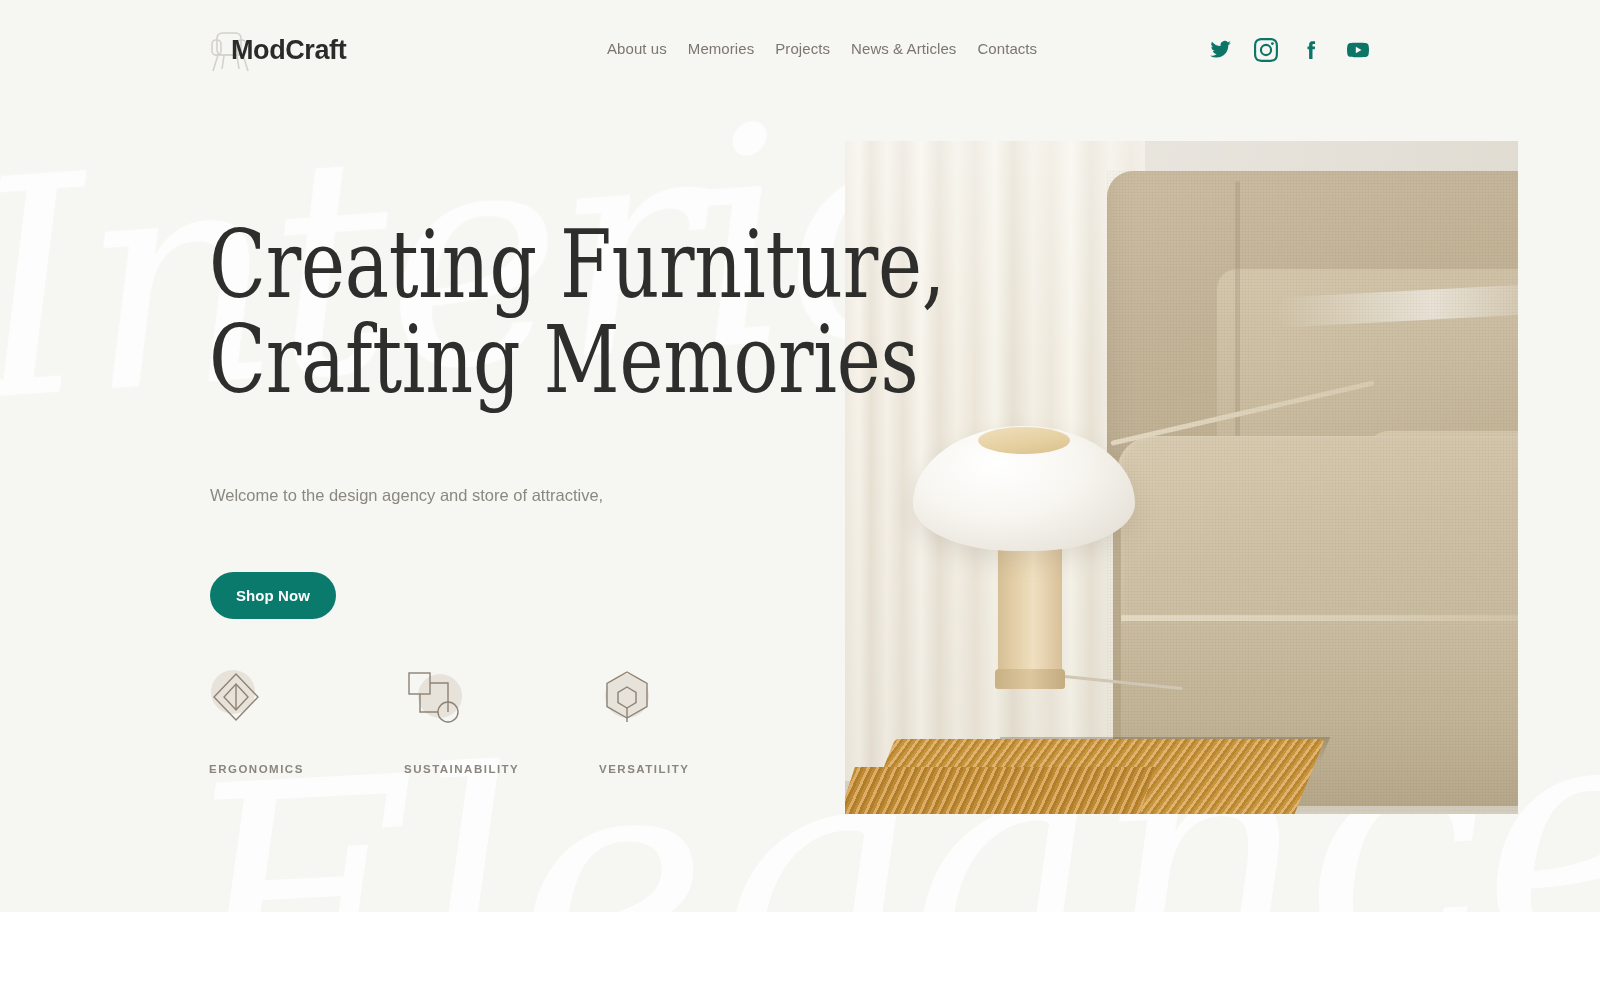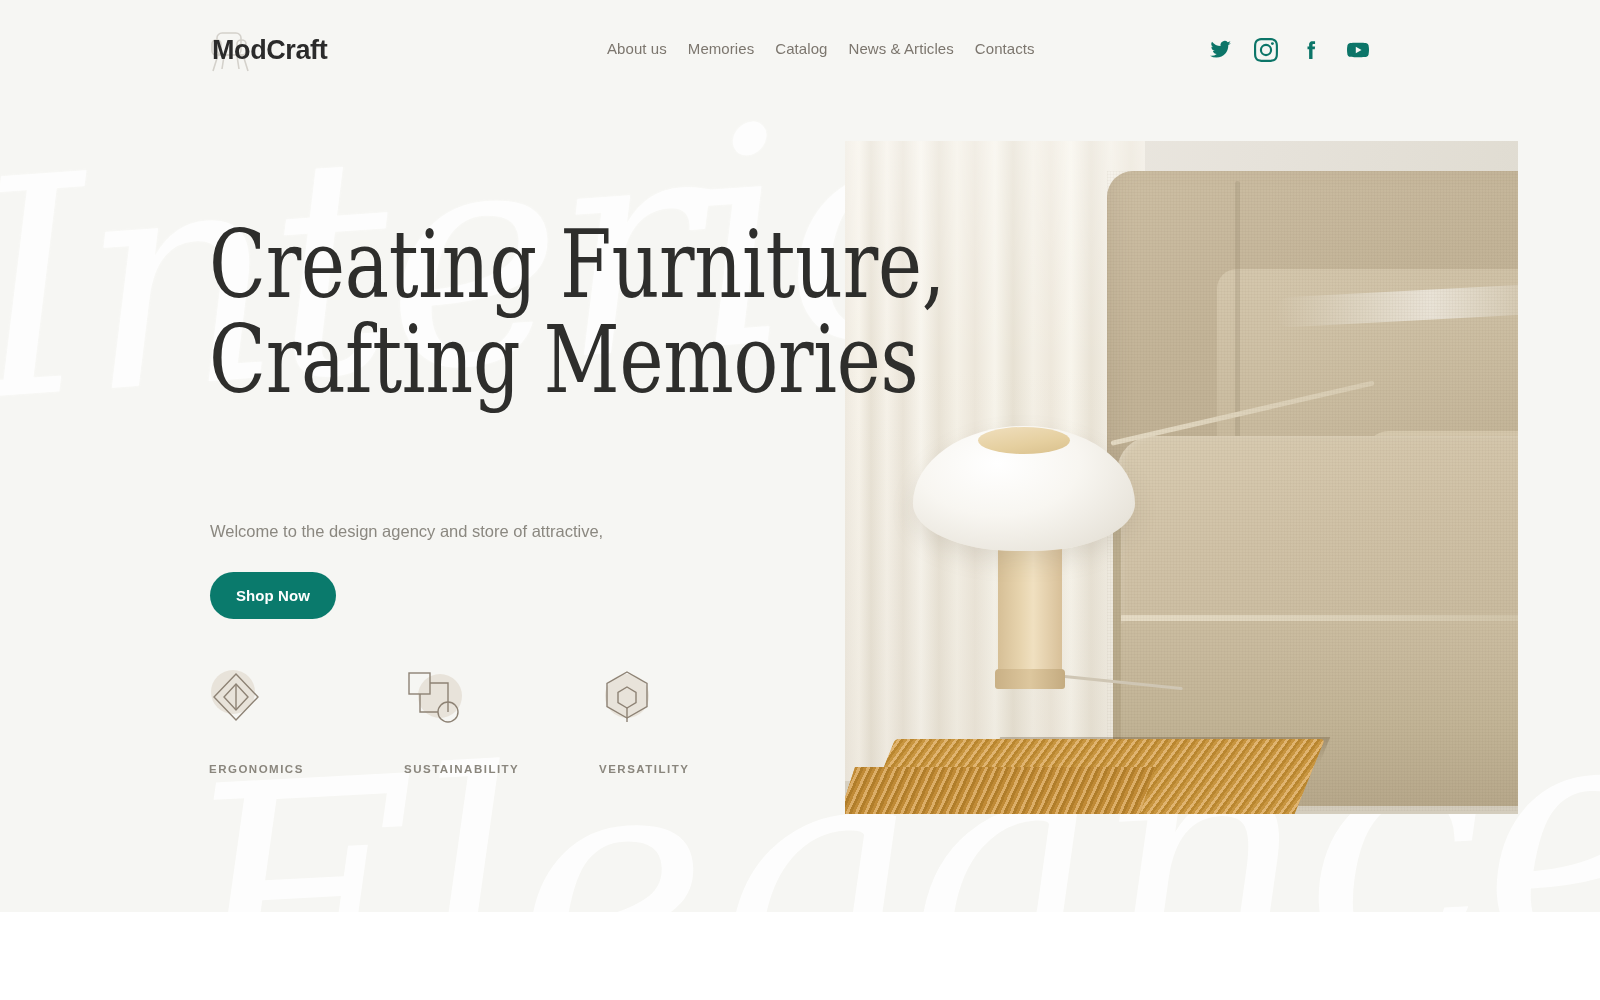--- a/index.html
+++ b/index.html
@@ -47,21 +47,21 @@
     display:flex; align-items:center;
     z-index:30;
   }
   .logo {
     position:absolute; left:210px; top:26px;
     display:flex; align-items:center; height:48px;
   }
   .logo-mark { position:absolute; left:0; top:4px; width:42px; height:44px; opacity:.55; }
   .logo-text {
     position:relative; z-index:2;
-    margin-left:2px;
+    margin-left:21px;
     font-size:27px; font-weight:bold; color:#2b2b2b;
     letter-spacing:-0.015em;
     font-family:"Liberation Sans", sans-serif;
   }
 
   .nav {
     position:absolute; left:607px; top:40px;
     display:flex; gap:21px; 
   }
   .nav a {
@@ -89,21 +89,20 @@
     white-space:nowrap;
     font-weight:400;
     z-index:10;
   }
   .headline .l2 { display:block; }
 
   .subtext {
     position:absolute; left:210px; top:482px;
     font-size:16.5px; line-height:1.62; color:#8b8880;
     z-index:10;
-    margin-top:36px;
   }
 
   .shop-btn {
     position:absolute; left:210px; top:572px;
     width:126px; height:47px;
     background:#0a7a6c;
     border:none; border-radius:24px;
     color:#ffffff; font-size:15px; font-weight:bold;
     letter-spacing:0.005em;
     cursor:pointer;
@@ -295,21 +294,21 @@
             <path d="M5 25h30"></path>
             <path d="M8 25L3 41M33 25l5 16M14 26l-2 13M27 26l2 13"></path>
           </svg>
         </span>
         <span class="logo-text">ModCraft</span>
       </div>
 
       <nav class="nav">
         <a href="#">About us</a>
         <a href="#">Memories</a>
-        <a href="#">Catalog</a>
+        <a href="#">Projects</a>
         <a href="#">News &amp; Articles</a>
         <a href="#">Contacts</a>
       </nav>
 
       <div class="socials">
         <a class="soc" href="#">
           <svg viewBox="0 0 24 24">
               <path d="M23 4.9a8.6 8.6 0 0 1-2.4.66A4.2 4.2 0 0 0 22.4 3.3a8.4 8.4 0 0 1-2.65 1.02A4.17 4.17 0 0 0 12.6 8.1a11.83 11.83 0 0 1-8.6-4.36 4.17 4.17 0 0 0 1.29 5.57 4.13 4.13 0 0 1-1.89-.52v.05a4.18 4.18 0 0 0 3.35 4.1 4.2 4.2 0 0 1-1.89.07 4.18 4.18 0 0 0 3.9 2.9A8.38 8.38 0 0 1 2 17.64a11.8 11.8 0 0 0 6.4 1.88c7.68 0 11.88-6.36 11.88-11.88l-.01-.54A8.5 8.5 0 0 0 23 4.9z"></path>
             </svg>
         </a>

